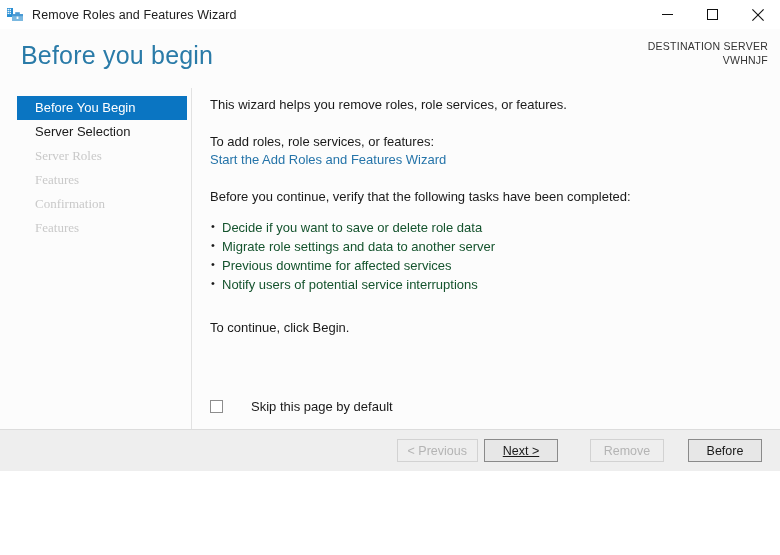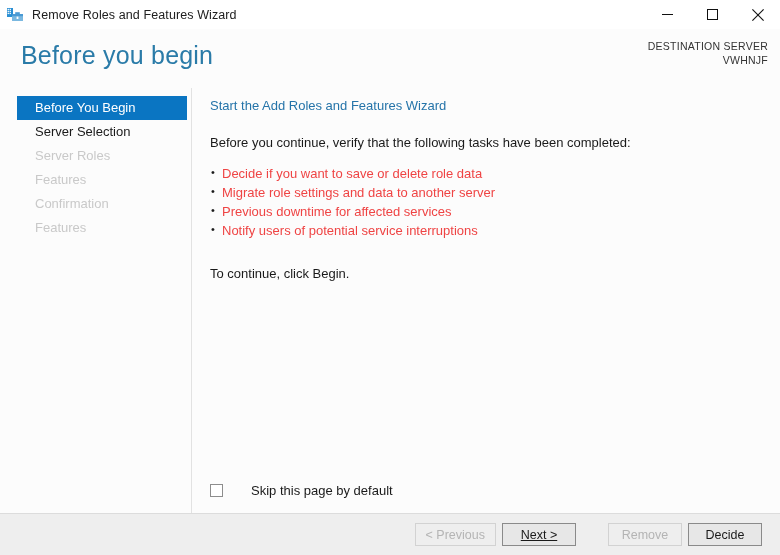--- a/index.html
+++ b/index.html
@@ -10,21 +10,21 @@
     width: 780px;
     height: 555px;
     background: #ffffff;
     font-family: "Liberation Sans", sans-serif;
     overflow: hidden;
     -webkit-font-smoothing: antialiased;
   }
   #window {
     position: relative;
     width: 780px;
-    height: 555px;
+    height: 471px;
     background: #fcfcfc;
     display: flex;
     flex-direction: column;
     box-sizing: border-box;
     justify-content: center;
   }
 
   
   #titlebar {
     height: 29px;
@@ -132,20 +132,21 @@
     white-space: nowrap;
     cursor: default;
     box-sizing: border-box;
   }
   .nav-item.selected {
     background: #0a75c2;
     color: #ffffff;
   }
   .nav-item.disabled {
     color: #c9c9c9;
+    font-family: Liberation Serif, serif;
   }
 
   #content {
     flex: 1 1 auto;
     position: relative;
     padding-left: 18px;
     padding-top: 8px;
     box-sizing: border-box;
   }
   .para {
@@ -168,21 +169,21 @@
     cursor: pointer;
   }
 
   #task-list {
     list-style: none;
     margin: 13px 0 0 0;
     padding: 0;
   }
   #task-list li {
     font-size: 13px;
-    color: #ef4444;
+    color: #14532d;
     line-height: 19px;
     padding-left: 12px;
     position: relative;
   }
   #task-list li::before {
     content: "\2022";
     position: absolute;
     left: 1px;
     top: -1px;
     font-size: 11px;
@@ -241,21 +242,21 @@
     white-space: nowrap;
   }
   .btn.disabled {
     color: #b4b4b4;
     border-color: #d2d2d2;
     background: #eeeeee;
     cursor: default;
   }
   #btn-previous { margin-right: 6px; }
   #btn-next { margin-right: 32px; text-decoration: underline; }
-  #btn-remove { margin-right: 6px; }
+  #btn-remove { margin-right: 24px; }
 </style>
 </head>
 <body>
 
 <div id="window">
 
   <div id="titlebar">
     <svg id="title-icon" viewBox="0 0 18 18">
       <rect x="1" y="2" width="6" height="9" fill="#2a8fd4"></rect>
       <rect x="1.6" y="2.8" width="1.3" height="1.3" fill="#ffffff"></rect>
@@ -304,20 +305,22 @@
     <div id="sidebar">
       <div class="nav-item selected">Before You Begin</div>
       <div class="nav-item">Server Selection</div>
       <div class="nav-item disabled">Server Roles</div>
       <div class="nav-item disabled">Features</div>
       <div class="nav-item disabled">Confirmation</div>
       <div class="nav-item disabled">Features</div>
     </div>
 
     <div id="content">
+      <p class="para intro">This wizard helps you remove roles, role services, or features.</p>
+      <p class="para addroles">To add roles, role services, or features:</p>
       <a class="link" href="#">Start the Add Roles and Features Wizard</a>
       <p class="para verify">Before you continue, verify that the following tasks have been completed:</p>
 
       <ul id="task-list">
         <li>Decide if you want to save or delete role data</li>
         <li>Migrate role settings and data to another server</li>
         <li>Previous downtime for affected services</li>
         <li>Notify users of potential service interruptions</li>
       </ul>
 
@@ -328,16 +331,16 @@
         <div id="skip-label">Skip this page by default</div>
       </div>
     </div>
 
   </div>
 
   <div id="footer">
     <button id="btn-previous" class="btn disabled">&lt; Previous</button>
     <button id="btn-next" class="btn">Next &gt;</button>
     <button id="btn-remove" class="btn disabled">Remove</button>
-    <button id="btn-cancel" class="btn">Decide</button>
+    <button id="btn-cancel" class="btn">Before</button>
   </div>
 
 </div>
 
 </body></html>

